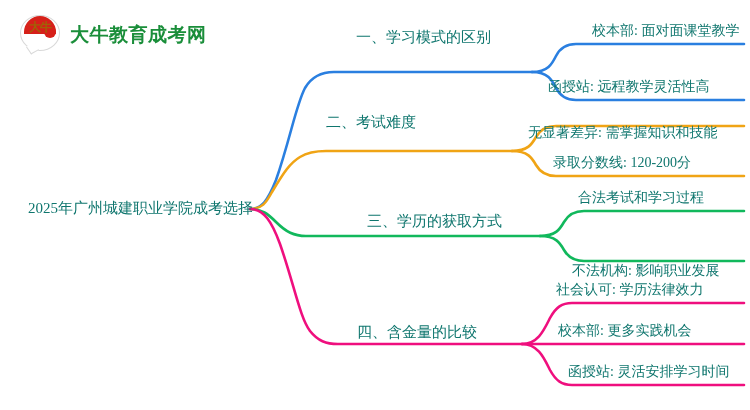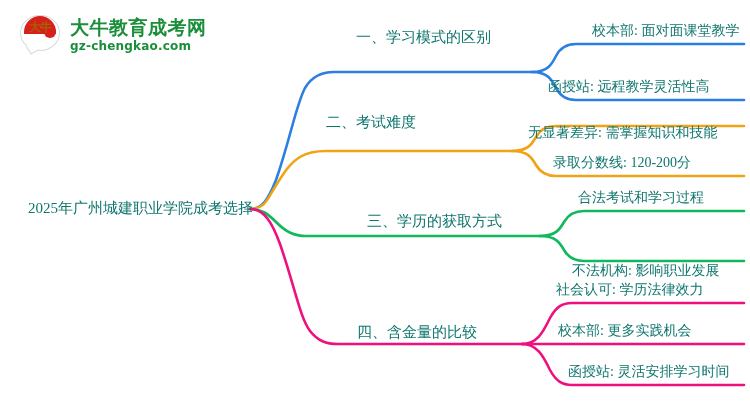--- a/index.html
+++ b/index.html
@@ -143,21 +143,20 @@
 <div id="logo">
   <div id="logo-mark">
     <div class="bubble"></div>
     <div class="tail"></div>
     <div class="arc"></div>
     <div class="dot"></div>
     <div class="glyphs">大牛</div>
   </div>
   <div id="logo-text">
     <div id="logo-title">大牛教育成考网</div>
-    <div id="logo-url">gz-chengkao.com</div>
   </div>
 </div>
 
 <svg id="map-svg" viewBox="0 0 750 410">
 
   <path d="M250,209 C262,209 268,200 276,180 C290,140 296,105 305,88 C312,76 322,72 334,72 L532,72" fill="none" stroke="#2a7fe0" stroke-width="2.6" stroke-linecap="round"></path>
   <path d="M532,72 C548,72 552,64 556,56 C560,48 566,44 576,44 L744,44" fill="none" stroke="#2a7fe0" stroke-width="2.6" stroke-linecap="round"></path>
   <path d="M532,72 C548,72 552,80 556,88 C560,96 566,100 576,100 L744,100" fill="none" stroke="#2a7fe0" stroke-width="2.6" stroke-linecap="round"></path>
 
   <path d="M250,209 C262,209 266,203 272,192 C284,172 290,163 300,157 C308,152 316,151 326,151 L512,151" fill="none" stroke="#f0a415" stroke-width="2.6" stroke-linecap="round"></path>

